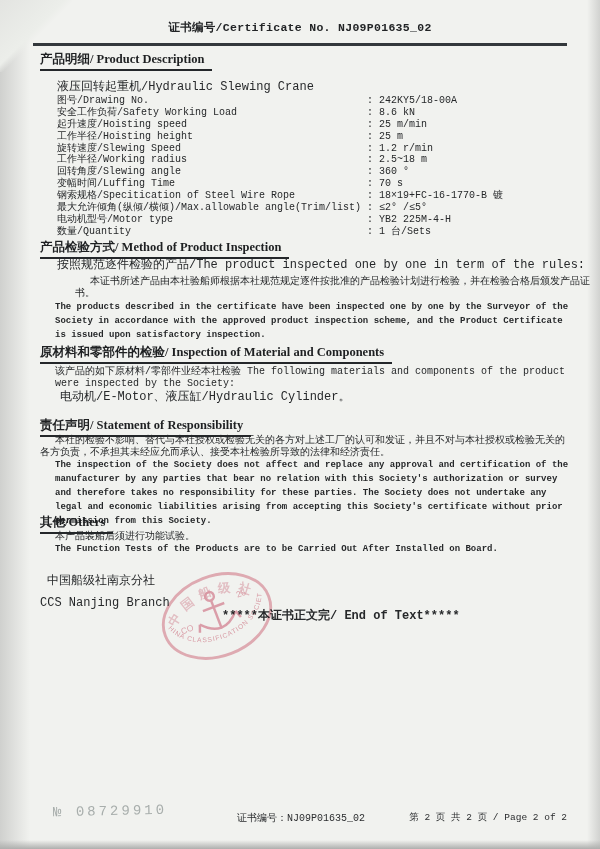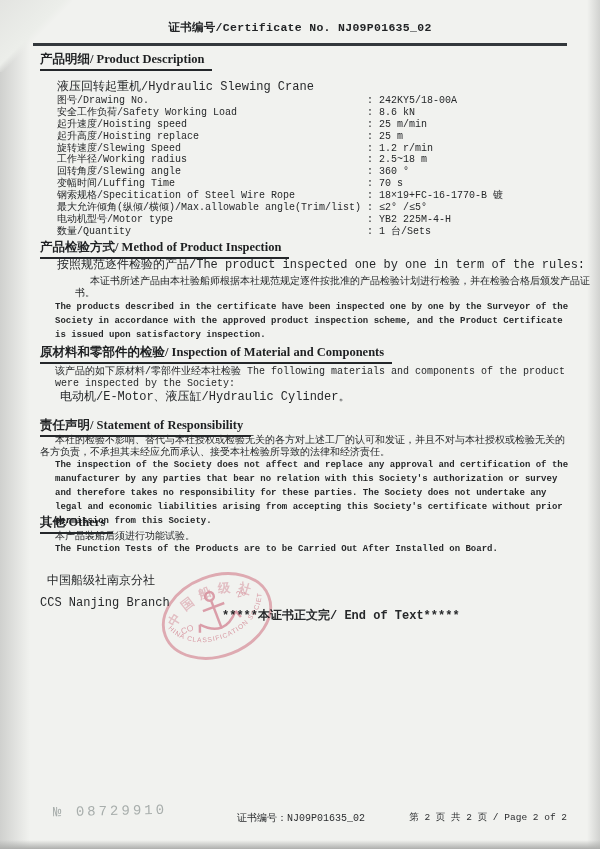--- a/index.html
+++ b/index.html
@@ -67,21 +67,21 @@
     </div>
     <div class="spec-row">
       <span class="spec-label">安全工作负荷/Safety Working Load</span>
       <span class="spec-value">: 8.6 kN</span>
     </div>
     <div class="spec-row">
       <span class="spec-label">起升速度/Hoisting speed</span>
       <span class="spec-value">: 25 m/min</span>
     </div>
     <div class="spec-row">
-      <span class="spec-label">起升高度/Hoisting replace</span>
+      <span class="spec-label">工作半径/Hoisting height</span>
       <span class="spec-value">: 25 m</span>
     </div>
     <div class="spec-row">
       <span class="spec-label">旋转速度/Slewing Speed</span>
       <span class="spec-value">: 1.2 r/min</span>
     </div>
     <div class="spec-row">
       <span class="spec-label">工作半径/Working radius</span>
       <span class="spec-value">: 2.5~18 m</span>
     </div>

